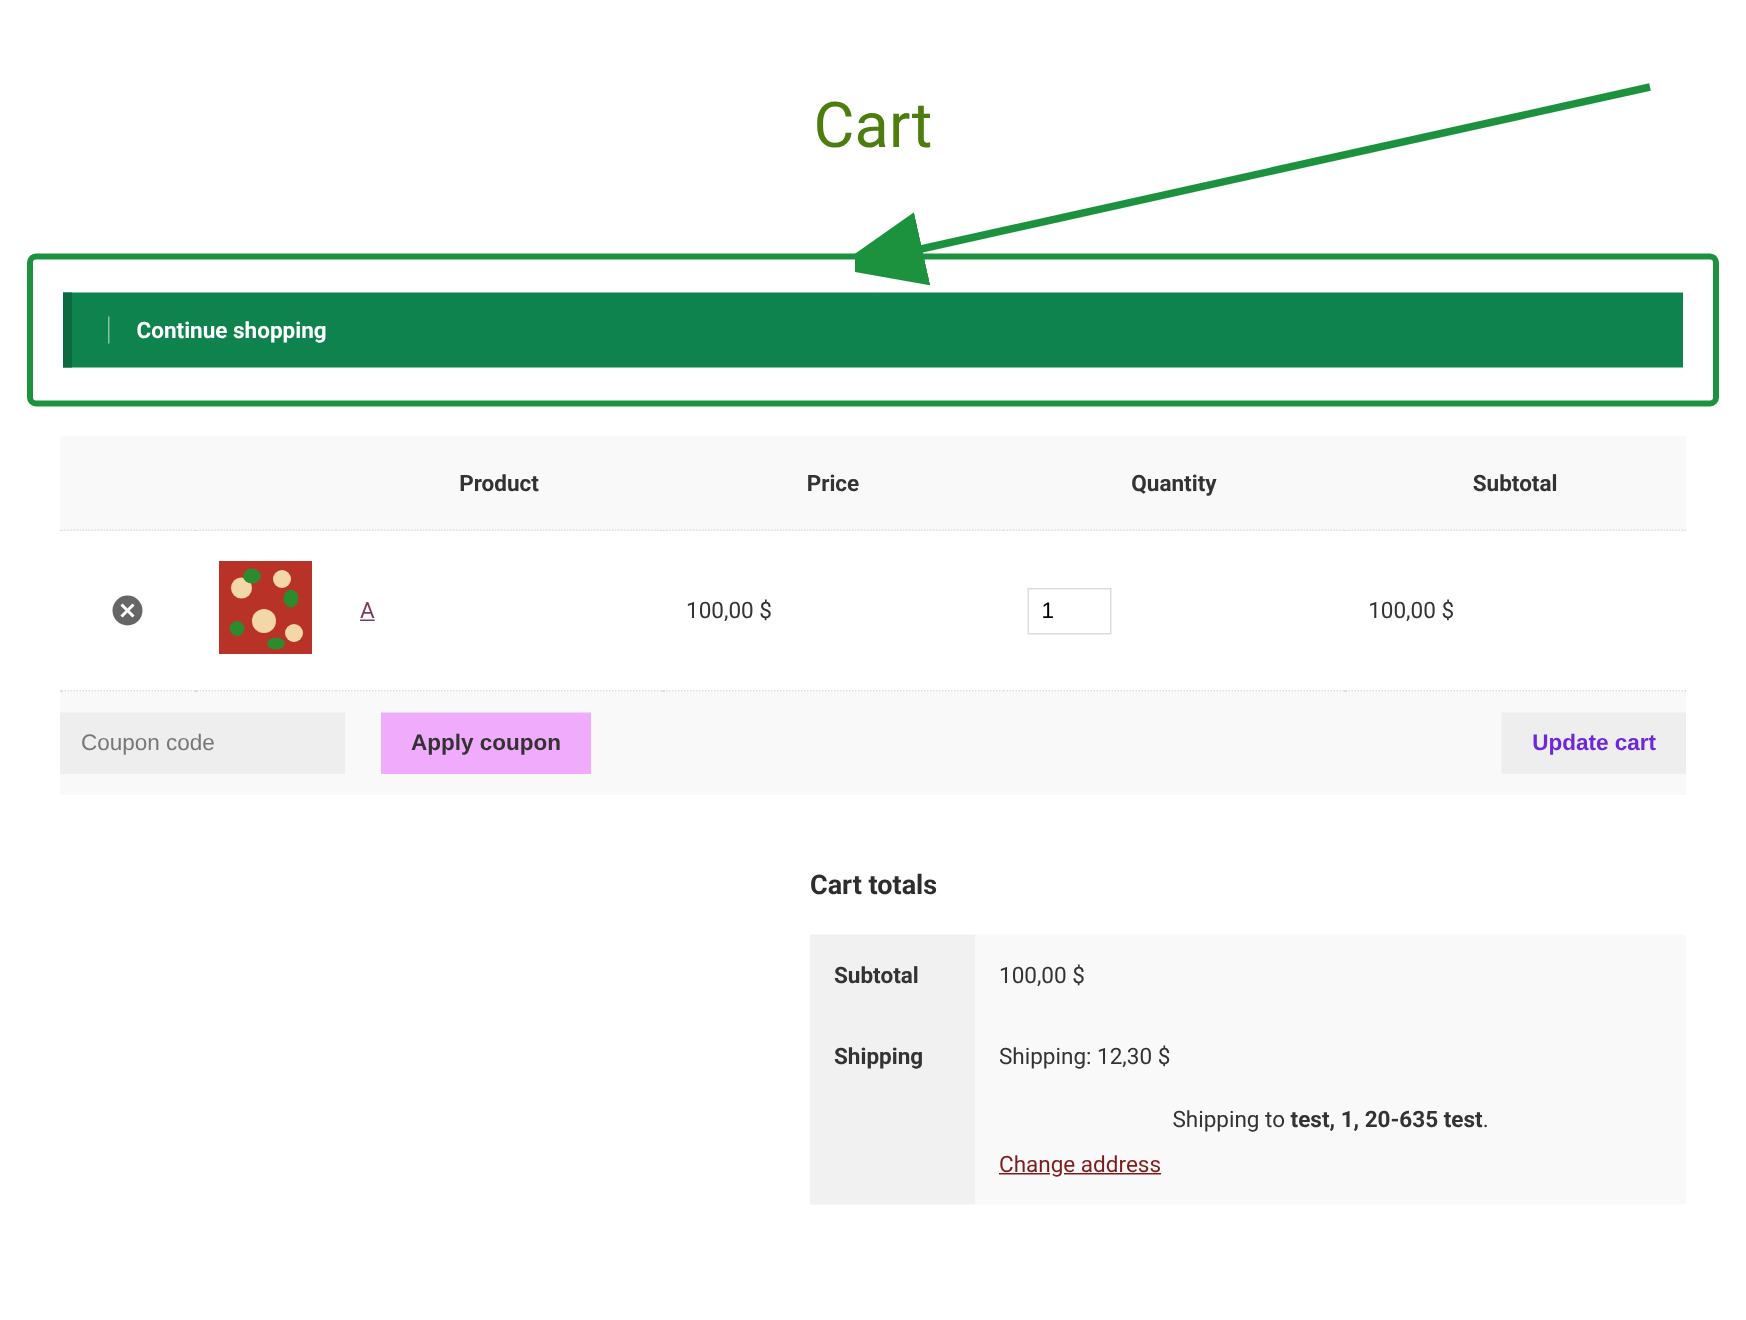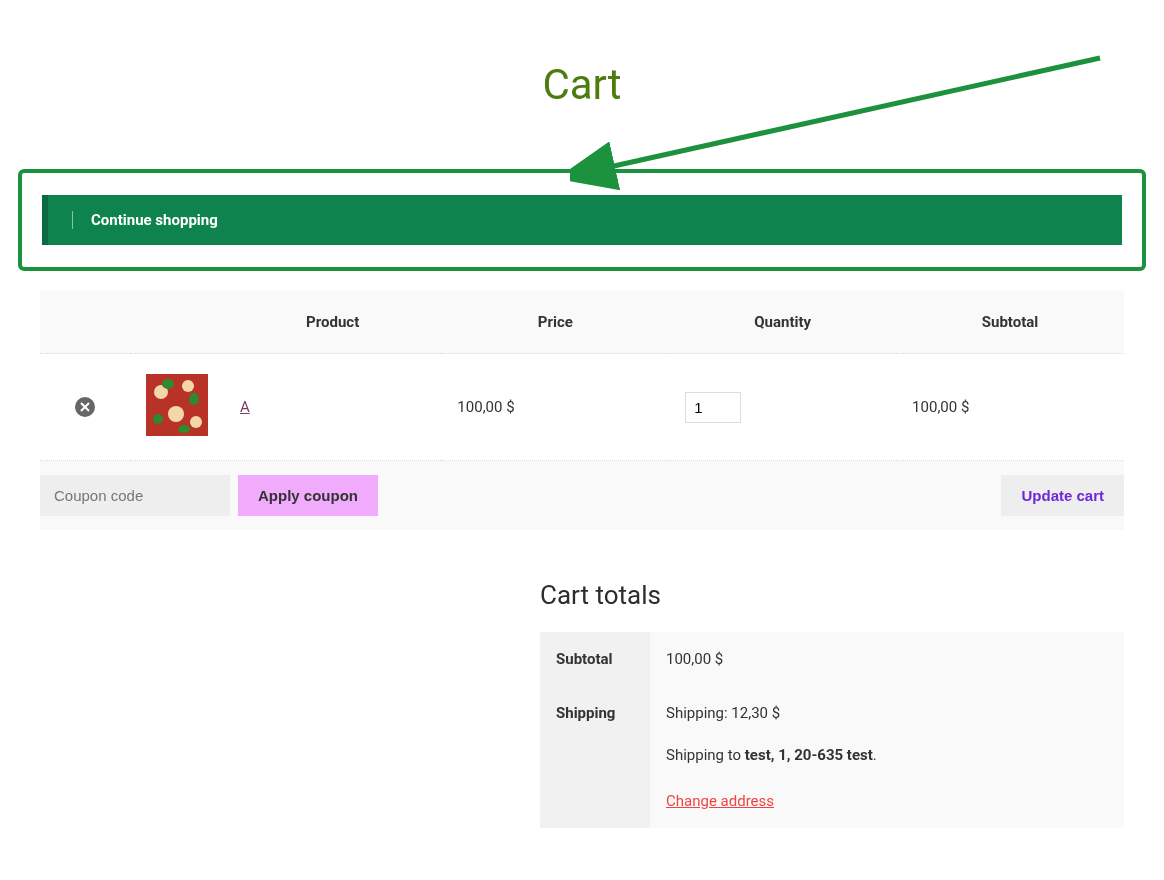--- a/index.html
+++ b/index.html
@@ -112,21 +112,21 @@
       background: #f9f9f9;
       padding: 14px 0;
     }
     .actions-flex {
       display: flex;
       justify-content: space-between;
       align-items: center;
     }
     .coupon-area {
       display: flex;
-      gap: 8px;
+      gap: 24px;
     }
     .coupon-input {
       background: #eee;
       border: none;
       padding: 12px 14px;
       font-size: 15px;
       width: 190px;
       color: #555;
     }
     .coupon-input::placeholder {
@@ -148,22 +148,22 @@
       font-size: 15px;
       font-weight: 700;
       color: #6d28d9;
       cursor: default;
     }
     .cart-totals {
       margin: 50px 40px 40px 40px;
       margin-left: 540px;
     }
     .cart-totals-title {
-      font-size: 26px;
-      font-weight: 400;
+      font-size: 18px;
+      font-weight: 700;
       color: #2d2d2d;
       margin-bottom: 22px;
     }
     .totals-table {
       width: 100%;
       border-collapse: collapse;
       background: #f9f9f9;
     }
     .totals-table th {
       background: #f1f1f1;
@@ -176,28 +176,29 @@
       vertical-align: top;
     }
     .totals-table td {
       padding: 18px 16px;
       font-size: 15px;
       color: #333;
       vertical-align: top;
     }
     .shipping-to {
       margin-top: 24px;
-      margin-bottom: 28px;
-      color: #333;
+      margin-bottom: 12px;
+      color: #333;
+      text-align: center;
     }
     .shipping-to strong {
       font-weight: 700;
     }
     .change-address {
-      color: #ef4444;
+      color: #7f1d1d;
       text-decoration: underline;
       cursor: pointer;
     }
     .arrow-svg {
       position: absolute;
       top: 50px;
       left: 570px;
       pointer-events: none;
     }
   </style>

